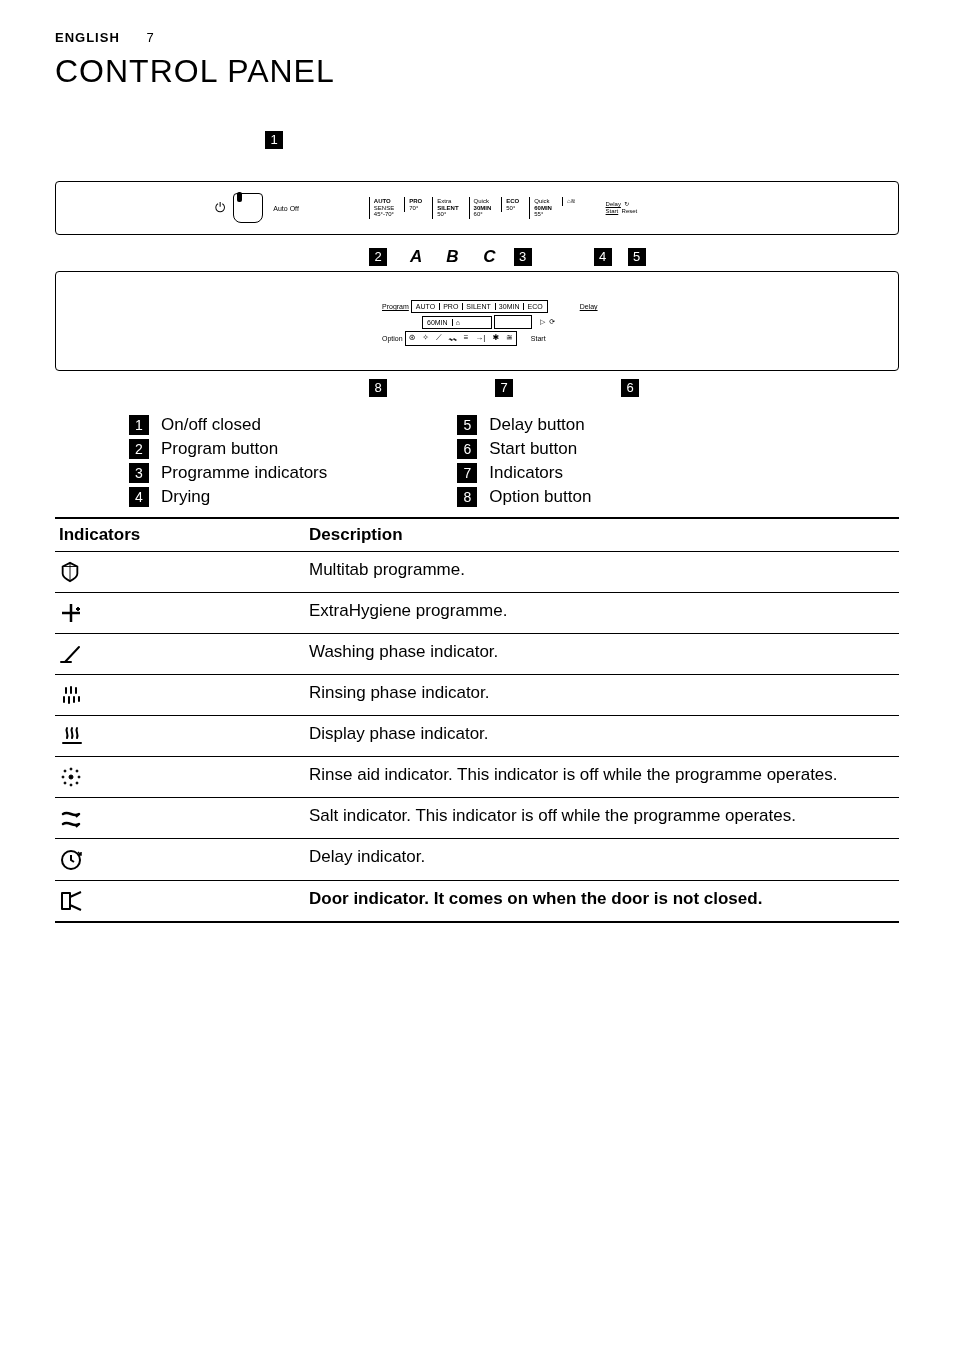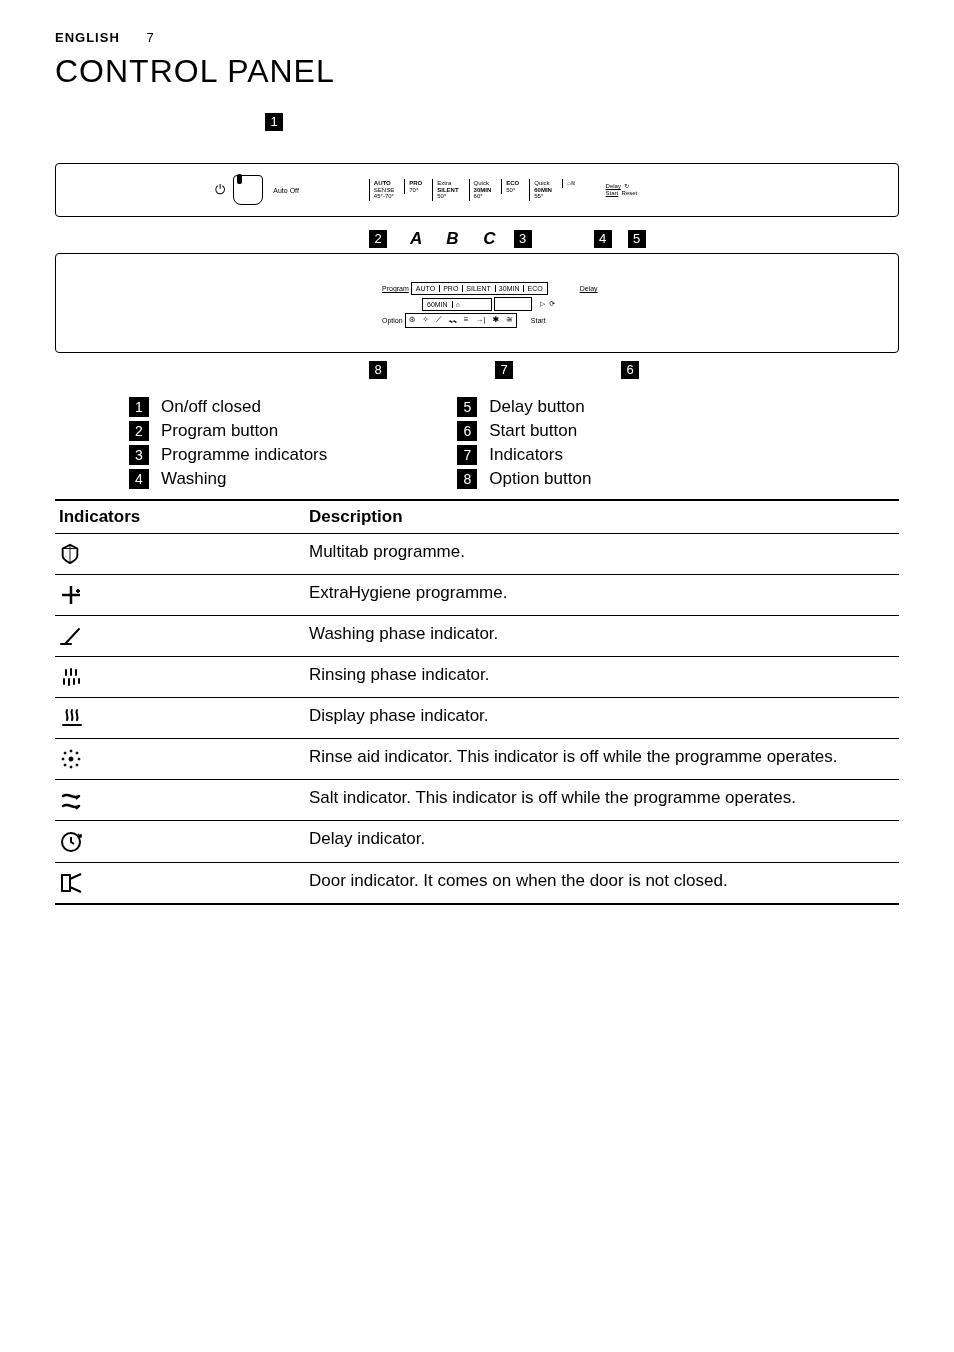--- a/index.html
+++ b/index.html
@@ -19,21 +19,21 @@
       margin-bottom: 8px;
     }
     .header-row .page-num {
       font-weight: normal;
       margin-left: 22px;
     }
     h1 {
       font-weight: 300;
       font-size: 32px;
       letter-spacing: 1px;
-      margin-bottom: 22px;
+      margin-bottom: 40px;
     }
     .diagram-box {
       border: 1px solid #000;
       border-radius: 4px;
       width: 100%;
       position: relative;
       margin: 6px 0 12px 0;
       padding: 10px 14px;
     }
     .callout-above {
@@ -221,21 +221,21 @@
     table.ind-table td {
       border-bottom: 1px solid #000;
       padding: 8px 4px;
       vertical-align: top;
     }
     table.ind-table td:first-child {
       width: 250px;
       font-size: 22px;
       padding-top: 6px;
     }
-    table.ind-table tr:last-child td { border-bottom: 2px solid #000; }
+    table.ind-table tr:last-child td { border-bottom: 2px solid #000; font-weight: bold; }
     .icon-svg { display: inline-block; vertical-align: middle; }
   </style>
 </head>
 <body>
 
 <div class="header-row">
   <span>ENGLISH</span>
   <span class="page-num">7</span>
 </div>
 
@@ -328,21 +328,21 @@
     <div class="legend-item">
         <span class="legend-badge">2</span>
         <span>Program button</span>
       </div>
     <div class="legend-item">
         <span class="legend-badge">3</span>
         <span>Programme indicators</span>
       </div>
     <div class="legend-item">
         <span class="legend-badge">4</span>
-        <span>Washing</span>
+        <span>Drying</span>
       </div>
   </div>
   <div class="legend-col" style="margin-left:78px">
     <div class="legend-item">
         <span class="legend-badge">5</span>
         <span>Delay button</span>
       </div>
     <div class="legend-item">
         <span class="legend-badge">6</span>
         <span>Start button</span>

